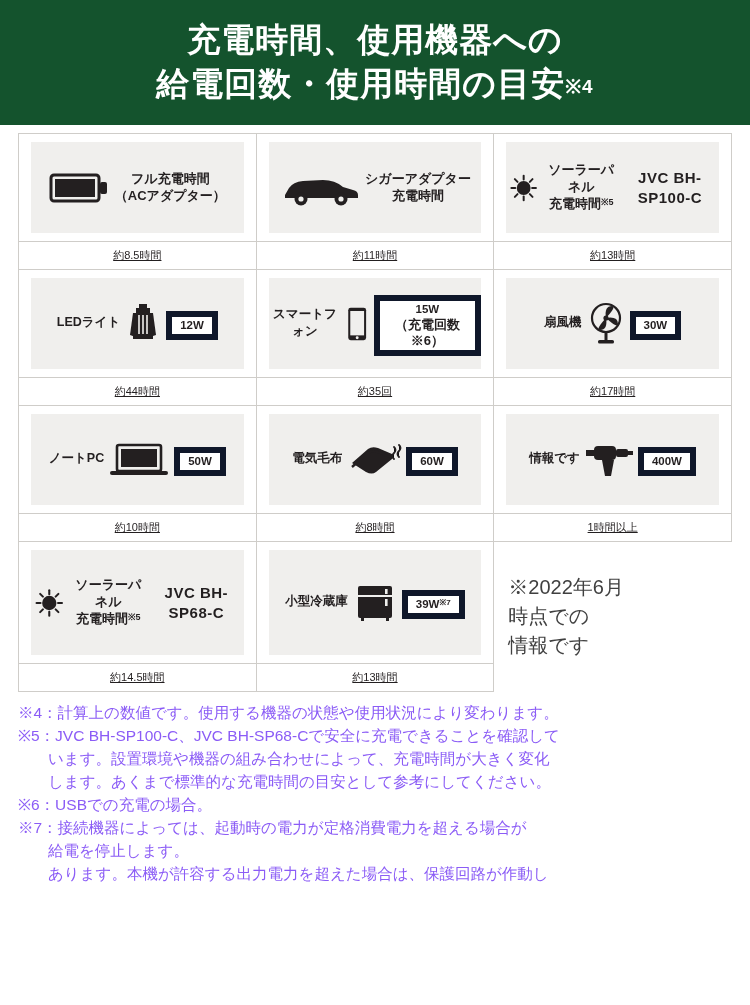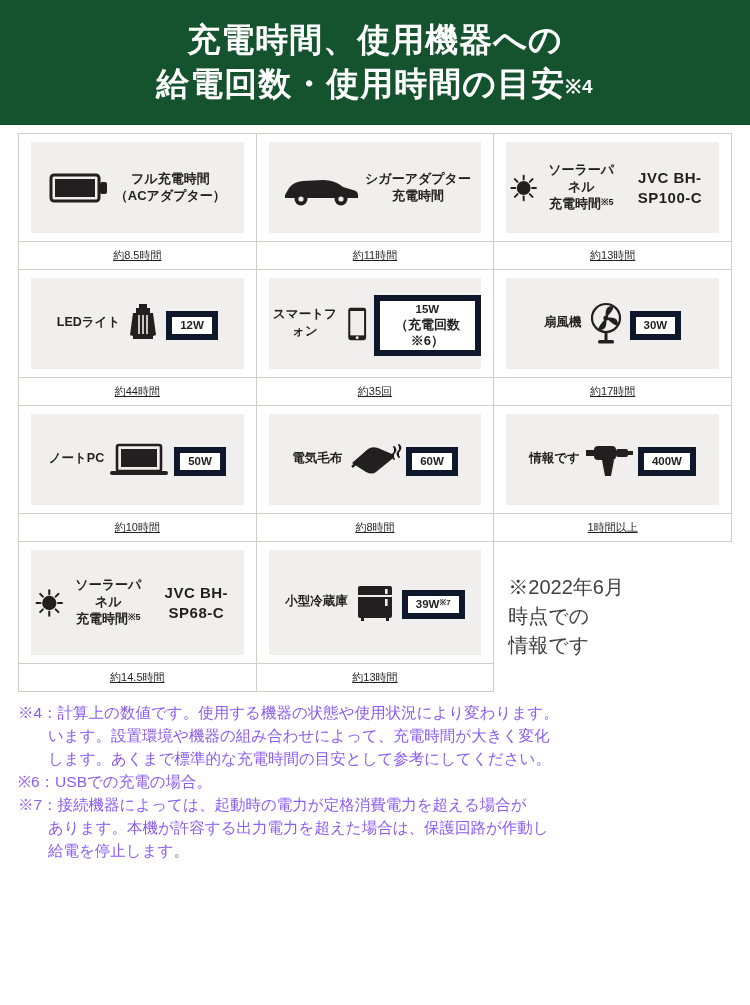--- a/index.html
+++ b/index.html
@@ -342,21 +342,22 @@
       <tr>
         <td class="val">約14.5時間</td>
         <td class="val">約13時間</td>
       </tr>
     </tbody>
       </table>
   </div>
 
   <div class="footnotes">
     <p>※4：計算上の数値です。使用する機器の状態や使用状況により変わります。</p>
+    <p>※5：JVC BH-SP100-C、JVC BH-SP68-Cで安全に充電できることを確認して</p>
     <p class="ind">います。設置環境や機器の組み合わせによって、充電時間が大きく変化</p>
     <p class="ind">します。あくまで標準的な充電時間の目安として参考にしてください。</p>
     <p>※6：USBでの充電の場合。</p>
     <p>※7：接続機器によっては、起動時の電力が定格消費電力を超える場合が</p>
+    <p class="ind">給電を停止します。</p>
     <p class="ind">あります。本機が許容する出力電力を超えた場合は、保護回路が作動し</p>
-    <p class="ind">給電を停止します。</p>
   </div>
 
 </div>
 
 </body></html>

